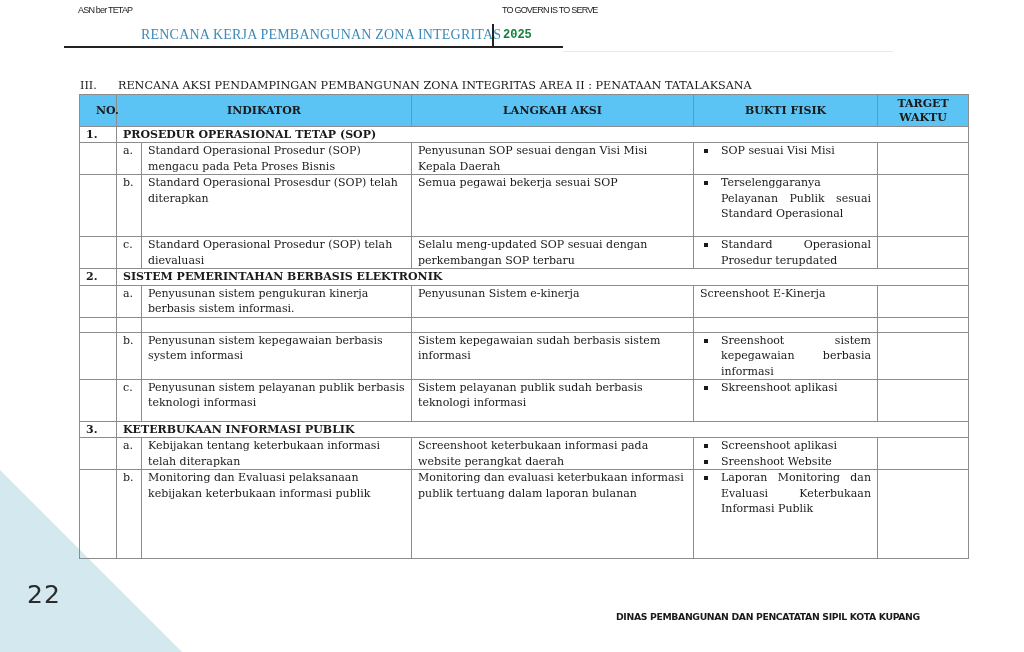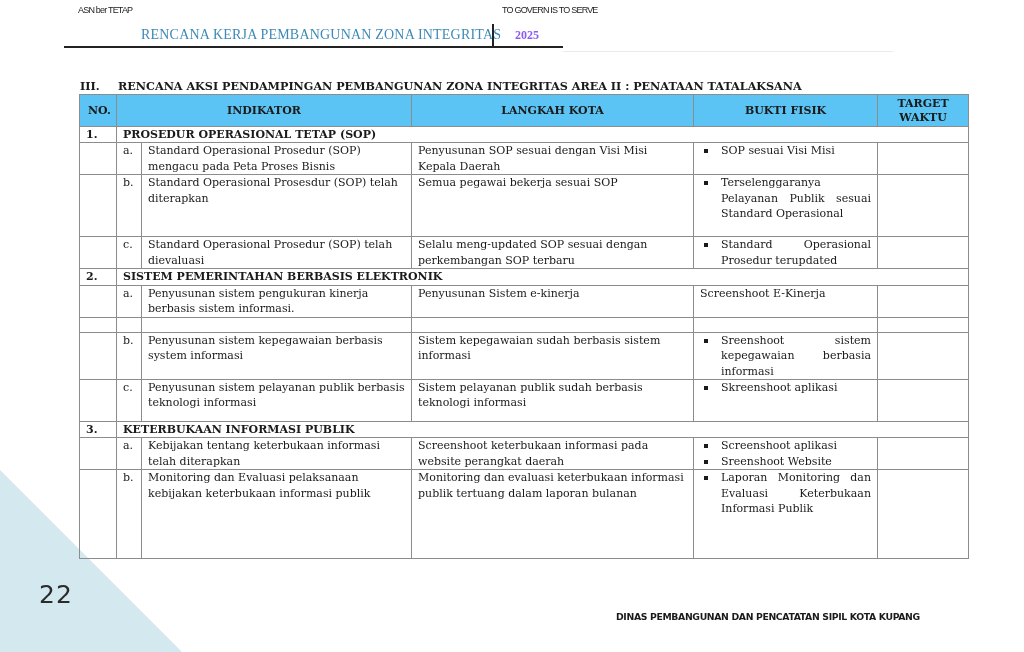--- a/index.html
+++ b/index.html
@@ -8,21 +8,20 @@
 
   .corner-tri {
     position: absolute; left: 0; bottom: 0; width: 0; height: 0;
     border-left: 182px solid #d3e8ef;
     border-top: 182px solid transparent;
   }
   .page-number {
     position: absolute; left: 27px; top: 580px;
     font-family: "DejaVu Sans", sans-serif; font-size: 25px; color: #2b2b2b;
     letter-spacing: 1px;
-    margin-left: 12px;
   }
 
   .top-left-motto {
     position: absolute; left: 78px; top: 5px;
     font-family: "Liberation Sans Narrow", "Liberation Sans", sans-serif;
     font-size: 9px; letter-spacing: -0.8px; color: #222;
   }
   .top-right-motto {
     position: absolute; left: 478px; top: 5px;
     font-family: "Liberation Sans", sans-serif;
@@ -30,51 +29,51 @@
   }
   .header-title {
     position: absolute; left: 141px; top: 27px;
     font-family: "Liberation Serif", serif; font-size: 14px; color: #3d8ab8;
     letter-spacing: 0.2px;
   }
   .header-divider {
     position: absolute; left: 492px; top: 24px; width: 1.5px; height: 23px; background: #222;
   }
   .header-year {
-    position: absolute; left: 515px; top: 28px;
-    font-family: Liberation Serif, serif; font-weight: bold;
-    font-size: 12px; color: #8b5cf6;
+    position: absolute; left: 503px; top: 28px;
+    font-family: Liberation Mono, monospace; font-weight: bold;
+    font-size: 12px; color: #15803d;
   }
   .header-rule {
     position: absolute; left: 64px; top: 46px; width: 499px; height: 1.5px; background: #222;
   }
   .header-rule-faint {
     position: absolute; left: 563px; top: 51px; width: 330px; height: 1px; background: #eaeaea;
   }
 
   .section-title {
     position: absolute; left: 80px; top: 79px;
-    font-family: "DejaVu Serif", serif; font-weight: bold; font-size: 11.2px;
+    font-family: "DejaVu Serif", serif; font-weight: normal; font-size: 11.2px;
     white-space: nowrap;
   }
   .section-title .num { display: inline-block; width: 38px; }
 
   table.plan {
     position: absolute; left: 79px; top: 94px; width: 889px;
     border-collapse: collapse; table-layout: fixed;
     font-family: "DejaVu Serif", serif; font-size: 11px; line-height: 15.4px;
   }
   table.plan td, table.plan th {
     border: 1px solid #8c8c8c; vertical-align: top; padding: 0 6px;
   }
   table.plan th {
     background: #5bc4f5; font-weight: bold; text-align: center; vertical-align: middle;
     font-size: 11px; line-height: 14px; height: 32px; padding: 0 4px;
   }
-  table.plan th.no { text-align: left; padding-left: 8px; margin-top: 13px; }
+  table.plan th.no { text-align: left; padding-left: 16px; margin-top: 13px; }
   td.sec-num { font-weight: bold; padding-left: 8px; }
   td.sec-title { font-weight: bold; padding-left: 6px; }
   td.letter { text-align: left; padding-left: 6px; }
   ul.bullets { list-style: none; }
   ul.bullets li { position: relative; padding-left: 21px; text-align: justify; }
   ul.bullets li.last-justify { text-align-last: left; }
   ul.bullets li::before {
     content: ""; position: absolute; left: 4px; top: 6px; width: 4px; height: 4px; background: #1a1a1a;
   }
 
@@ -108,21 +107,21 @@
     <col style="width:25px">
     <col style="width:270px">
     <col style="width:282px">
     <col style="width:184px">
     <col style="width:91px">
   </colgroup>
   <thead>
     <tr>
       <th class="no">NO.</th>
       <th colspan="2">INDIKATOR</th>
-      <th>LANGKAH KOTA</th>
+      <th>LANGKAH AKSI</th>
       <th>BUKTI FISIK</th>
       <th>TARGET WAKTU</th>
     </tr>
   </thead>
   <tbody>
 
     <tr style="height:16px">
       <td class="sec-num">1.</td>
       <td class="sec-title" colspan="5">PROSEDUR OPERASIONAL TETAP (SOP)</td>
     </tr>

